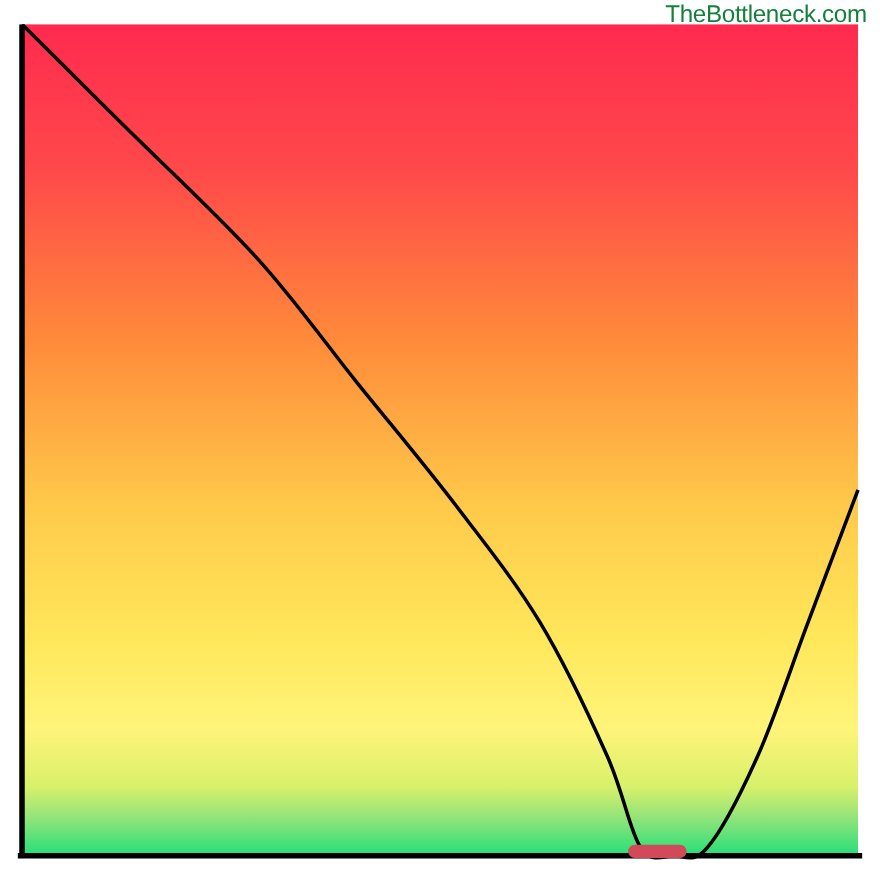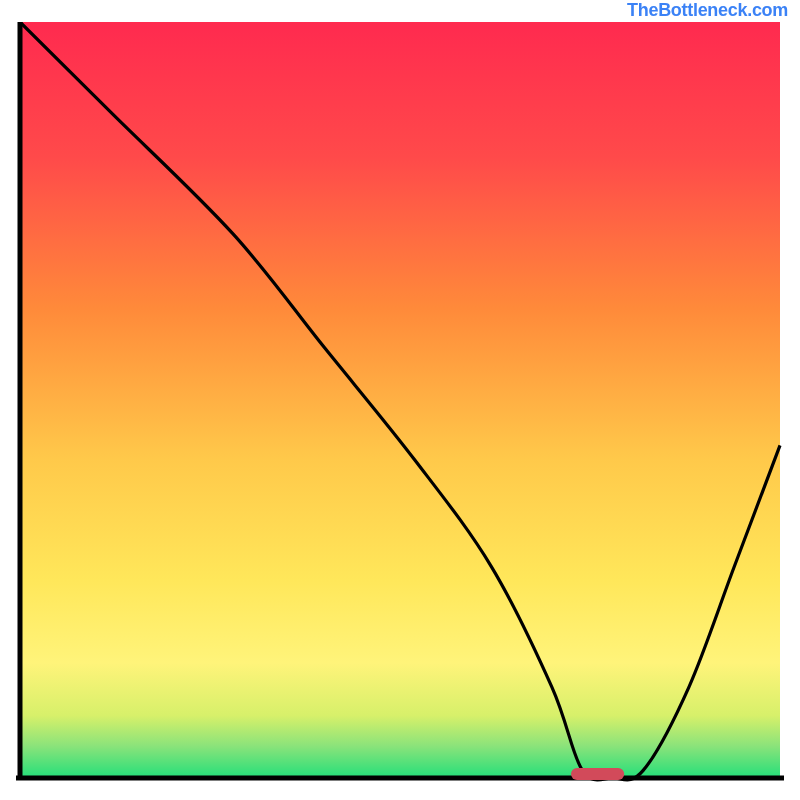--- a/index.html
+++ b/index.html
@@ -9,23 +9,23 @@
     height: 800px;
     background: #ffffff;
     font-family: Arial, Helvetica, sans-serif;
     position: relative;
     overflow: hidden;
   }
   .watermark {
     position: absolute;
     top: 0px;
     right: 12px;
-    color: #3b82f6;
-    font-size: 18px;
-    font-weight: 700;
+    color: #15803d;
+    font-size: 22px;
+    font-weight: 400;
     letter-spacing: -0.3px;
     z-index: 10;
   }
   .plot-frame {
     position: absolute;
     left: 16px;
     top: 22px;
     width: 768px;
     height: 762px;
     box-sizing: border-box;

